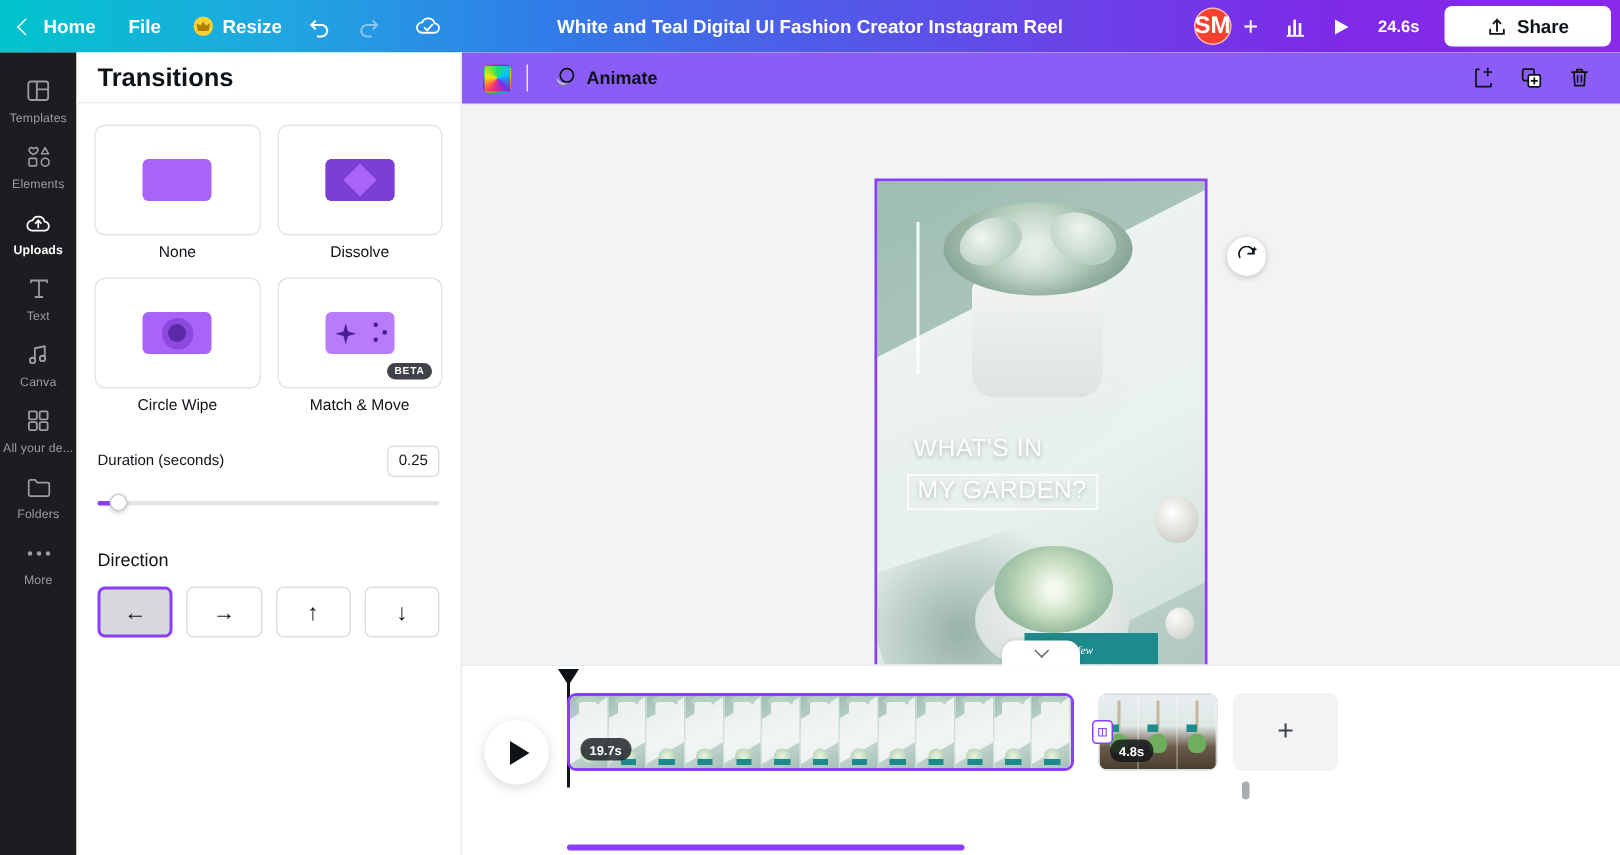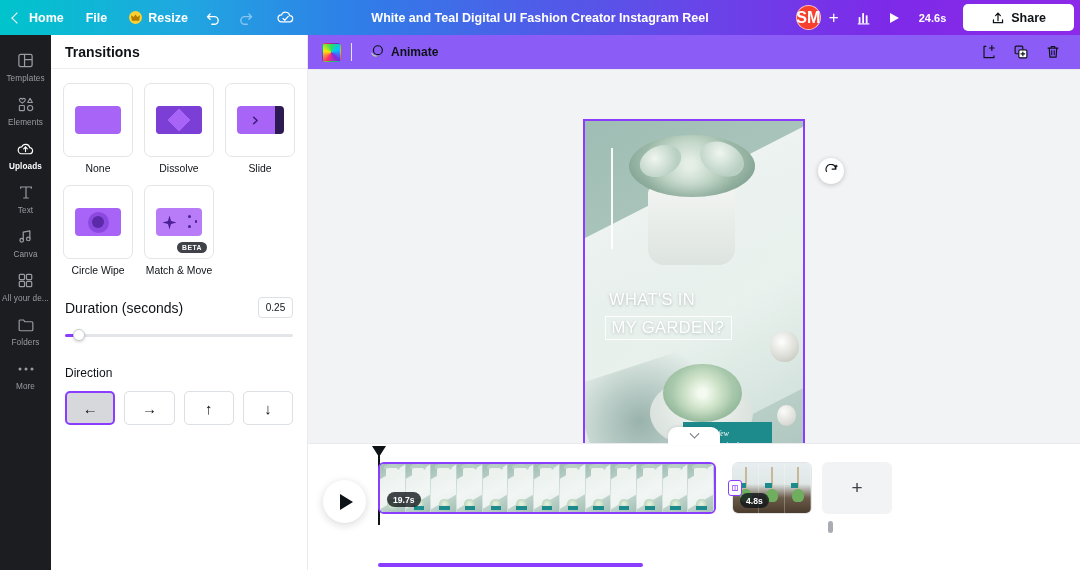--- a/index.html
+++ b/index.html
@@ -76,36 +76,36 @@
 
   
   .panel {
     position: absolute; left: 51px; top: 35px; width: 257px; height: 535px;
     background: #fff; border-right: 1px solid #e8eaed;
   }
   .panel-head {
     height: 34px; display: flex; align-items: center; padding: 0 14px;
     border-bottom: 1px solid #eceef1;
   }
-  .panel-title { font-size: 14px; font-weight: 700; color: #0e1318; }
+  .panel-title { font-size: 17px; font-weight: 700; color: #0e1318; }
   .panel-body { padding: 14px 12px 0; }
-  .tgrid { display: grid; grid-template-columns: repeat(3, 1fr); gap: 11px 11px; }
+  .tgrid { display: grid; grid-template-columns: repeat(2, 1fr); gap: 11px 11px; }
   .tcard { cursor: pointer; }
   .tbox {
     height: 74px; border: 1px solid #e3e5e8; border-radius: 7px;
     display: flex; align-items: center; justify-content: center; position: relative; background: #fff;
   }
   .tcard.selected .tbox { border: 2px solid #8b3dff; }
   .tname { margin-top: 6px; text-align: center; font-size: 10.4px; color: #0e1318; }
   .badge-beta {
     position: absolute; right: 6px; bottom: 5px;
     background: #3f4248; color: #fff; font-size: 6.8px; font-weight: 700;
     letter-spacing: .5px; padding: 2px 5px; border-radius: 8px;
   }
-  .sec-label { font-size: 14px; color: #0e1318; font-weight: 400; }
+  .sec-label { font-size: 10px; color: #0e1318; font-weight: 400; }
   .dur-row { display: flex; align-items: center; justify-content: space-between; margin: 21px 2px 0; }
   .dur-input {
     width: 35px; height: 21px; border: 1px solid #dcdfe3; border-radius: 4px;
     font-size: 10px; text-align: center; color: #0e1318; background: #fff;
     font-family: "Liberation Sans", sans-serif;
   }
   .slider-wrap { margin: 10px 2px 0; position: relative; height: 14px; }
   .slider-track { position: absolute; left: 0; right: 0; top: 6px; height: 2.5px; background: #e3e5e8; border-radius: 2px; }
   .slider-fill { position: absolute; left: 0; top: 6px; width: 13px; height: 2.5px; background: #8b3dff; border-radius: 2px; }
   .slider-knob {
@@ -465,33 +465,20 @@
               <div style="position:absolute;inset:0;background:
                  linear-gradient(135deg,#7c3fd6 0 35%,transparent 35%),
                  linear-gradient(225deg,#7c3fd6 0 35%,transparent 35%),
                  linear-gradient(45deg,#7c3fd6 0 35%,transparent 35%),
                  linear-gradient(315deg,#7c3fd6 0 35%,transparent 35%);"></div>
             </div>
           </div>
           <div class="tname">Dissolve</div>
         </div>
 
-        <div class="tcard">
-          <div class="tbox">
-            <div style="display:flex;align-items:center;">
-              <div style="width:38px;height:28px;border-radius:4px 0 0 4px;background:#a764f7;display:flex;align-items:center;justify-content:center;">
-                <svg width="11" height="11" viewBox="0 0 12 12" fill="none">
-                    <path d="M4 2.5L7.8 6 4 9.5" stroke="#3a1b6e" stroke-width="1.6" stroke-linecap="round" stroke-linejoin="round"></path>
-                  </svg>
-              </div>
-              <div style="width:9px;height:28px;border-radius:0 4px 4px 0;background:#2e1a52;"></div>
-            </div>
-          </div>
-          <div class="tname">Slide</div>
-        </div>
 
         <div class="tcard">
           <div class="tbox">
             <div style="width:46px;height:28px;border-radius:4px;background:#a764f7;display:flex;align-items:center;justify-content:center;">
               <div style="width:21px;height:21px;border-radius:50%;background:#8b49e0;display:flex;align-items:center;justify-content:center;">
                 <div style="width:12px;height:12px;border-radius:50%;background:#5a2aa8;"></div>
               </div>
             </div>
           </div>
           <div class="tname">Circle Wipe</div>

